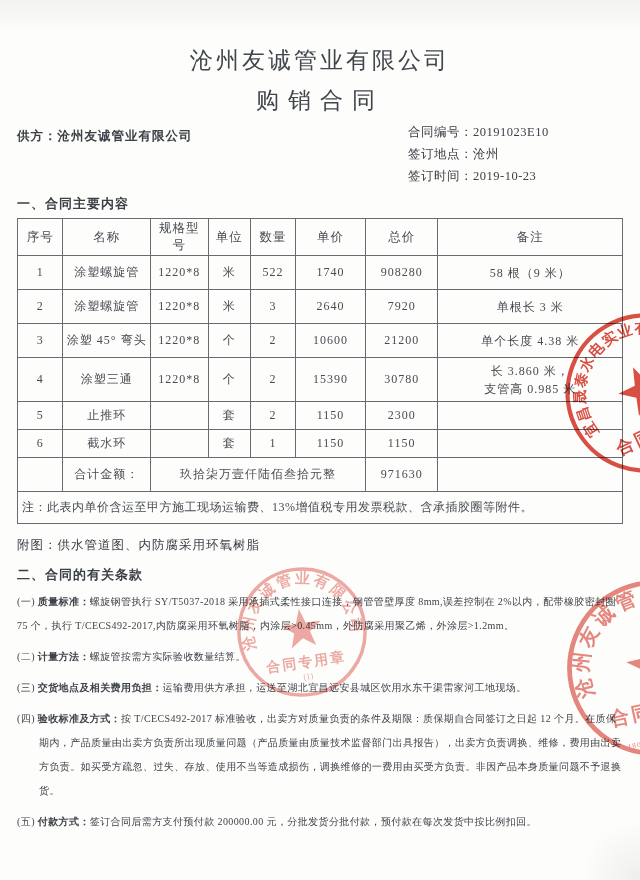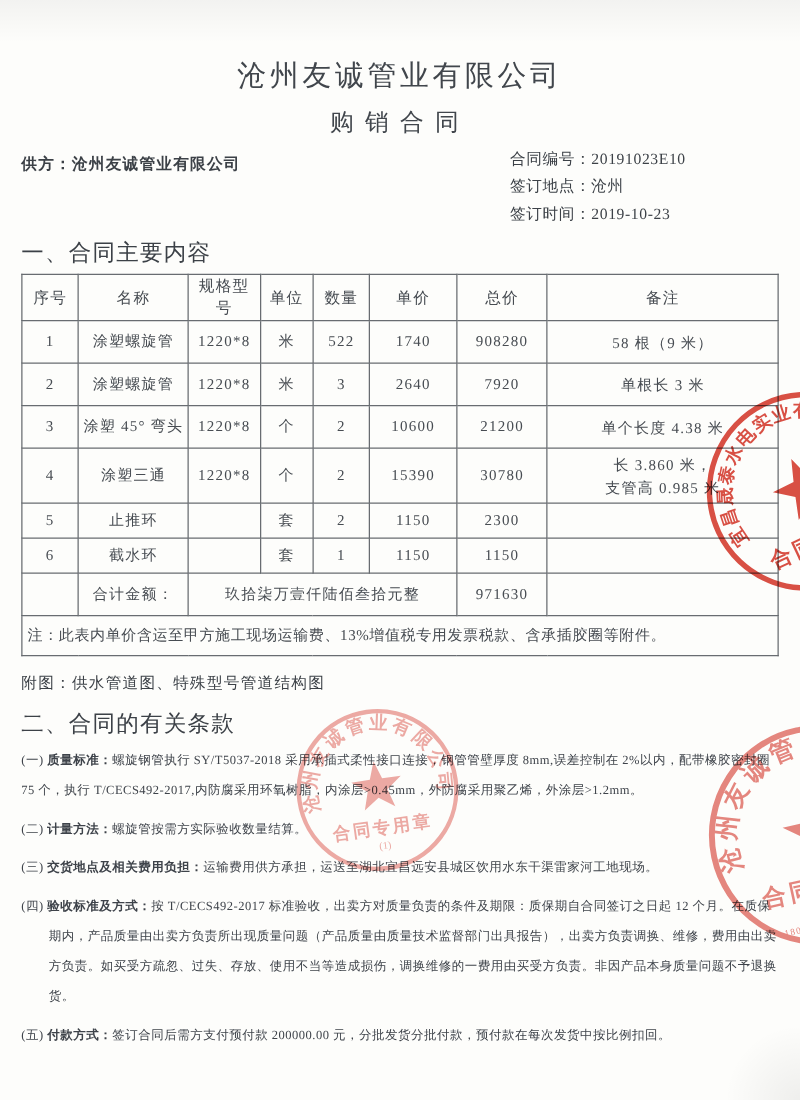--- a/index.html
+++ b/index.html
@@ -21,32 +21,32 @@
   .doc-title {
     margin-top: 45px;
     text-align: center;
     font-size: 23px;
     letter-spacing: 3px;
     color: #41464c;
   }
   .doc-subtitle {
     margin-top: 9px;
     text-align: center;
-    font-size: 19px;
+    font-size: 23px;
     letter-spacing: 9px;
     color: #41464c;
   }
 
   .info-block { margin-top: 12px; display: flex; justify-content: space-between; font-size: 12.5px; }
   .info-left .line { margin-bottom: 6px; letter-spacing: 1px; font-weight: bold; }
   .info-left .line.supplier { margin-bottom: 17px; }
   .info-right { width: 215px; margin-top: -4px; }
   .info-right .line { margin-bottom: 5px; letter-spacing: 0.5px; }
 
-  .sec-heading { font-weight: normal; font-size: 18px; letter-spacing: 1px; margin-top: 5px; }
+  .sec-heading { font-weight: bold; font-size: 13px; letter-spacing: 1px; margin-top: 5px; }
 
   table.items {
     width: 100%;
     border-collapse: collapse;
     margin-top: 5px;
     font-size: 12px;
     color: #474c52;
   }
   table.items th, table.items td {
     border: 1px solid #686c71;
@@ -214,21 +214,21 @@
         <td colspan="4">玖拾柒万壹仟陆佰叁拾元整</td>
         <td>971630</td>
         <td></td>
       </tr>
       <tr class="note-row">
         <td colspan="8">注：此表内单价含运至甲方施工现场运输费、13%增值税专用发票税款、含承插胶圈等附件。</td>
       </tr>
     </tbody>
       </table>
 
-    <div class="attachment">附图：供水管道图、特殊型号管道结构图</div>
+    <div class="attachment">附图：供水管道图、内防腐采用环氧树脂</div>
 
     <div class="sec-heading sec2-heading">二、合同的有关条款</div>
 
     <div class="clauses">
       <p class="clause"><span>(一)</span> <span class="term">质量标准：</span><span>螺旋钢管执行 SY/T5037-2018 采用承插式柔性接口连接，钢管管壁厚度 8mm,误差控制在 2%以内，配带橡胶密封圈 75 个，执行 T/CECS492-2017,内防腐采用环氧树脂，内涂层&gt;0.45mm，外防腐采用聚乙烯，外涂层&gt;1.2mm。</span></p>
       <p class="clause"><span>(二)</span> <span class="term">计量方法：</span><span>螺旋管按需方实际验收数量结算。</span></p>
       <p class="clause"><span>(三)</span> <span class="term">交货地点及相关费用负担：</span><span>运输费用供方承担，运送至湖北宜昌远安县城区饮用水东干渠雷家河工地现场。</span></p>
       <p class="clause hang"><span>(四)</span> <span class="term">验收标准及方式：</span><span>按 T/CECS492-2017 标准验收，出卖方对质量负责的条件及期限：质保期自合同签订之日起 12 个月。在质保期内，产品质量由出卖方负责所出现质量问题（产品质量由质量技术监督部门出具报告），出卖方负责调换、维修，费用由出卖方负责。如买受方疏忽、过失、存放、使用不当等造成损伤，调换维修的一费用由买受方负责。非因产品本身质量问题不予退换货。</span></p>
       <p class="clause"><span>(五)</span> <span class="term">付款方式：</span><span>签订合同后需方支付预付款 200000.00 元，分批发货分批付款，预付款在每次发货中按比例扣回。</span></p>
 

